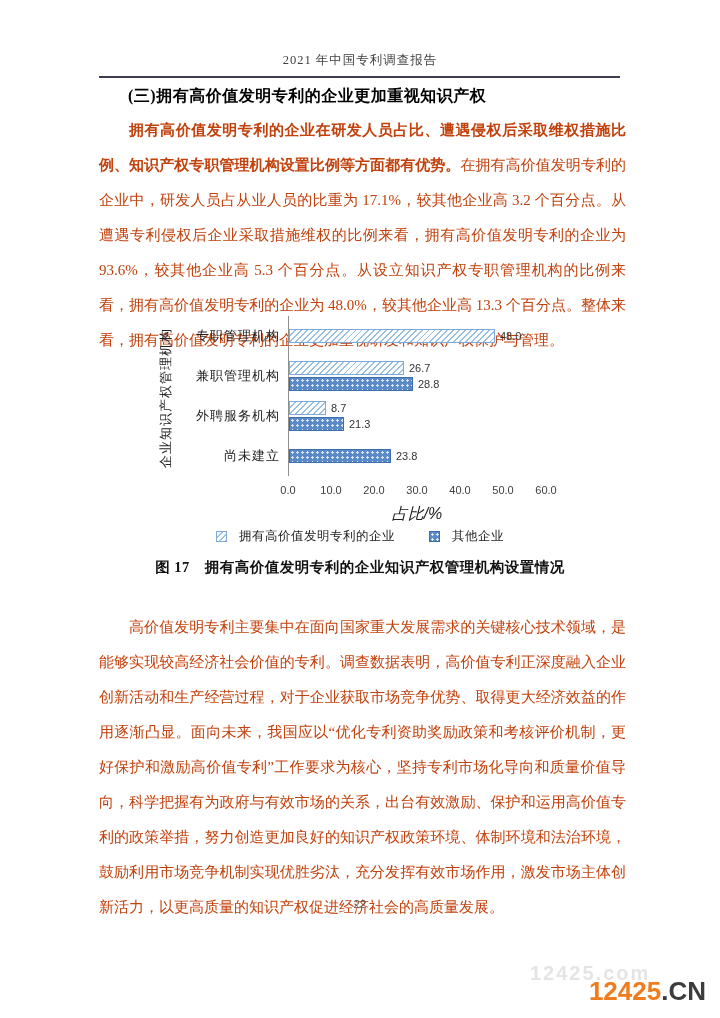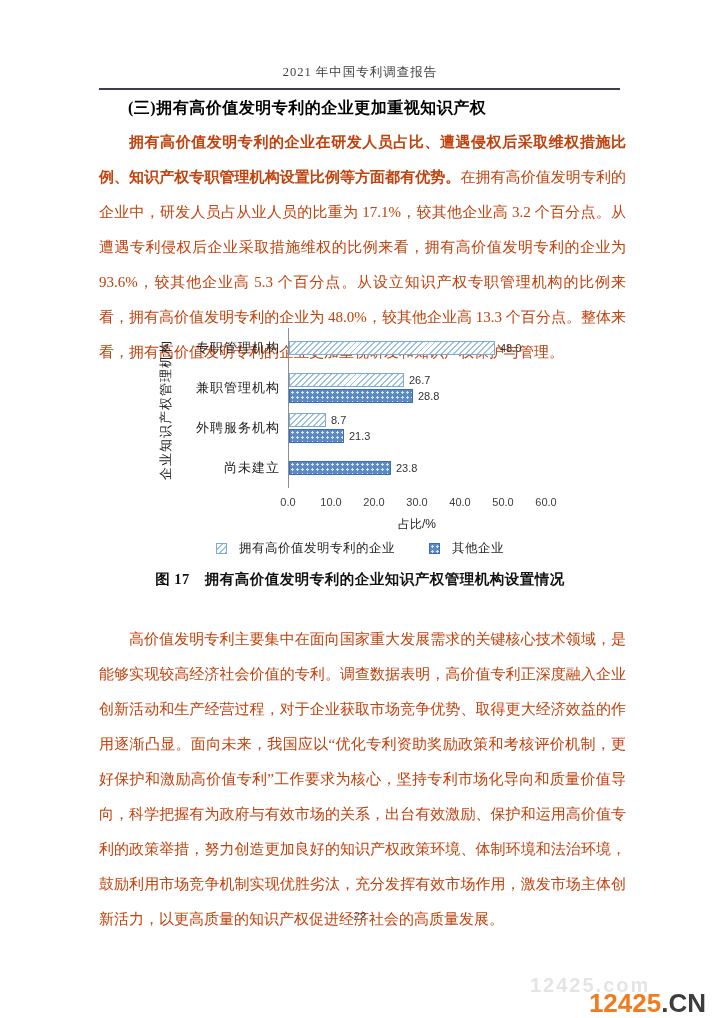--- a/index.html
+++ b/index.html
@@ -1,17 +1,17 @@
 <!DOCTYPE html>
 <html><head>
 <meta charset="utf-8">
 <style>
   html,body{margin:0;padding:0;background:#ffffff;}
   .page{
-    position:relative;width:720px;height:1002px;margin:12px auto;background:#ffffff;
+    position:relative;width:720px;height:1002px;margin:0 auto;background:#ffffff;
     font-family:"Liberation Serif","DejaVu Serif",serif;color:#1c1c1c;overflow:hidden;
   }
   .header-title{
     position:absolute;top:52px;left:0;width:720px;text-align:center;
     font-size:12.5px;color:#3f3f3f;letter-spacing:1px;
   }
   .header-rule{
     position:absolute;top:76px;left:99px;width:521px;height:2px;background:#3d3d4f;
   }
   .section-heading{
@@ -47,21 +47,21 @@
   .pat-dots{
     background-color:#5b8ac6;
     background-image:radial-gradient(#d9e8f6 1.1px,rgba(0,0,0,0) 1.3px);
     background-size:5px 5px;
     border:1px solid #3a6cb0;
   }
   .xticks{position:absolute;top:176px;left:188px;width:258px;height:14px;}
   .xtick{position:absolute;transform:translateX(-50%);
          font-family:"Liberation Sans","DejaVu Sans",sans-serif;font-size:11px;color:#404040;}
   .chart-xlabel{position:absolute;top:196px;left:317px;transform:translateX(-50%);
-         font-size:12px;color:#222;font-family:"Liberation Sans","DejaVu Sans",sans-serif;}
+         font-size:16px;color:#222;font-family:"Liberation Sans","DejaVu Sans",sans-serif;font-style:italic;}
   .legend{position:absolute;top:220px;left:0;width:520px;display:flex;
           justify-content:center;gap:34px;}
   .legend-item{display:flex;align-items:center;gap:12px;font-size:12.5px;color:#222;letter-spacing:0.5px;}
   .swatch{width:11px;height:11px;box-sizing:border-box;display:inline-block;}
   .figure-caption{
     position:absolute;top:558px;left:0;width:720px;text-align:center;
     font-size:14.5px;font-weight:bold;color:#111;letter-spacing:0.5px;
   }
   .page-number{
     position:absolute;top:898px;left:0;width:720px;text-align:center;

